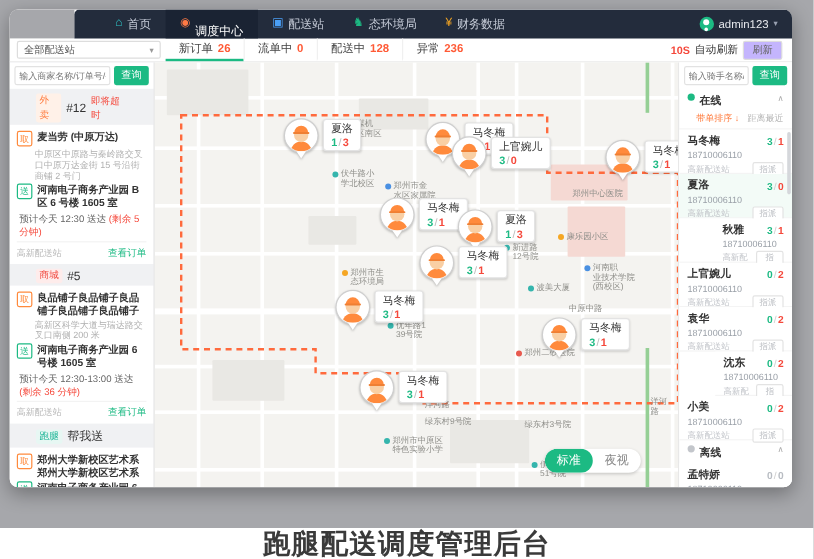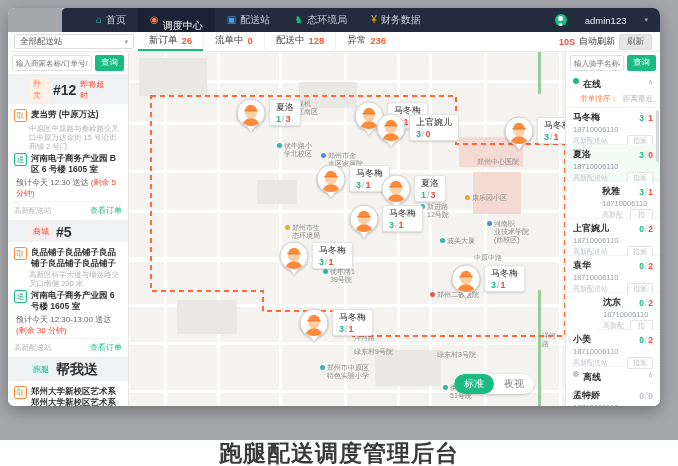--- a/index.html
+++ b/index.html
@@ -9,46 +9,46 @@
   .navbar-row{height:24px;display:flex;}
   .navbar-gap{width:54px;background:#a6a7ab;}
   .navbar{flex:1;background:#232c3c;display:flex;align-items:center;color:#cfd4de;border-top-left-radius:4px;}
   .logo{display:flex;align-items:center;gap:5px;padding:0 10px 0 8px;}
   .logo-icon{width:13px;height:13px;border-radius:3px;background:#1cba83;display:inline-block;position:relative;}
   .logo-icon:after{content:"";position:absolute;left:3px;top:3px;width:7px;height:7px;border:1.5px solid #fff;border-radius:2px;}
   .logo-text{color:#fff;font-size:11px;font-weight:bold;white-space:nowrap;}
   .nav-items{display:flex;height:100%;margin-left:22px;}
   .nav-item{display:flex;align-items:center;gap:4px;padding:0 12px;font-size:10px;cursor:pointer;white-space:nowrap;}
   .nav-icon{font-size:10px;line-height:1;}
-  .user-box{margin-left:auto;display:flex;align-items:center;gap:18px;padding-right:12px;font-size:9.5px;color:#e8eaee;}
+  .user-box{margin-left:auto;display:flex;align-items:center;gap:4px;padding-right:12px;font-size:9.5px;color:#e8eaee;}
   .avatar{width:12px;height:12px;border-radius:50%;background:#1cba83;position:relative;}
   .avatar:after{content:"";position:absolute;left:3.5px;top:2px;width:5px;height:5px;border-radius:50%;background:#fff;box-shadow:0 6px 0 -1px #fff;}
   .caret{font-size:7px;color:#9aa2b2;}
   
   .toolbar{height:19px;display:flex;align-items:stretch;border-bottom:1px solid #ececec;background:#fff;}
   .station-select{width:108px;margin:2px 4px 2px 6px;border:1px solid #ddd;border-radius:2px;display:flex;align-items:center;justify-content:space-between;padding:0 5px;font-size:8.5px;color:#555;cursor:pointer;}
   .station-select .caret{color:#999;}
   .tabs{display:flex;align-items:stretch;}
   .tab{display:flex;align-items:center;gap:4px;padding:0 11px;font-size:9.5px;color:#444;border-bottom:2px solid transparent;cursor:pointer;white-space:nowrap;}
   .tab + .tab{border-left:1px solid #f0f0f0;}
   .tab-count{color:#ff5a36;font-weight:bold;}
   .refresh{margin-left:auto;display:flex;align-items:center;gap:4px;padding-right:8px;font-size:9px;color:#333;}
   .interval{color:#f5483b;font-weight:bold;}
-  .refresh-btn{border:1px solid #ddd;background:#e5e5e5;border-radius:2px;font-size:8.5px;color:#666;padding:1px 7px;cursor:pointer;}
+  .refresh-btn{border:1px solid #ddd;background:#c4b5fd;border-radius:2px;font-size:8.5px;color:#666;padding:1px 7px;cursor:pointer;}
   
   .main{display:flex;height:354px;}
   
   .left-panel{width:120px;background:#f0f1f3;border-right:1px solid #e6e6e6;display:flex;flex-direction:column;overflow:hidden;}
   .search-row{display:flex;gap:3px;padding:3px 4px;background:#fff;}
   .search-row input{flex:1;min-width:0;border:1px solid #e2e2e2;border-radius:2px;font-size:7.5px;padding:2px 3px;color:#666;}
   .btn-green{background:#1cba83;color:#fff;border:none;border-radius:2px;font-size:8.5px;padding:2px 6px;cursor:pointer;white-space:nowrap;}
   .orders{flex:1;overflow:hidden;}
   .card-head{display:flex;align-items:center;gap:4px;padding:4px 22px 2px;}
   .tag{font-size:8px;padding:0 3px;border-radius:2px;line-height:12px;}
-  .order-no{font-size:14px;font-weight:bold;color:#333;}
+  .order-no{font-size:10px;font-weight:normal;color:#333;}
   .alert{margin-left:auto;font-size:8px;color:#f5483b;}
   .order-body{background:#fff;padding:3px 6px 0;}
   .addr-row{display:flex;gap:4px;align-items:flex-start;margin-top:2px;}
   .addr-icon{flex:none;width:11px;height:11px;border-radius:2px;font-size:7.5px;line-height:11px;text-align:center;}
   .pickup-ic{border:1px solid #ff8a3c;color:#ff8a3c;}
   .dropoff-ic{border:1px solid #1cba83;color:#1cba83;}
   .addr-main{font-size:8.5px;font-weight:bold;color:#333;line-height:10.5px;}
   .addr-sub{font-size:7.5px;color:#b0b0b0;line-height:9px;margin:2px 0 1px 15px;}
   .eta-row{font-size:8px;color:#666;margin:3px 0 2px 2px;}
   .eta-note{color:#f5483b;}

